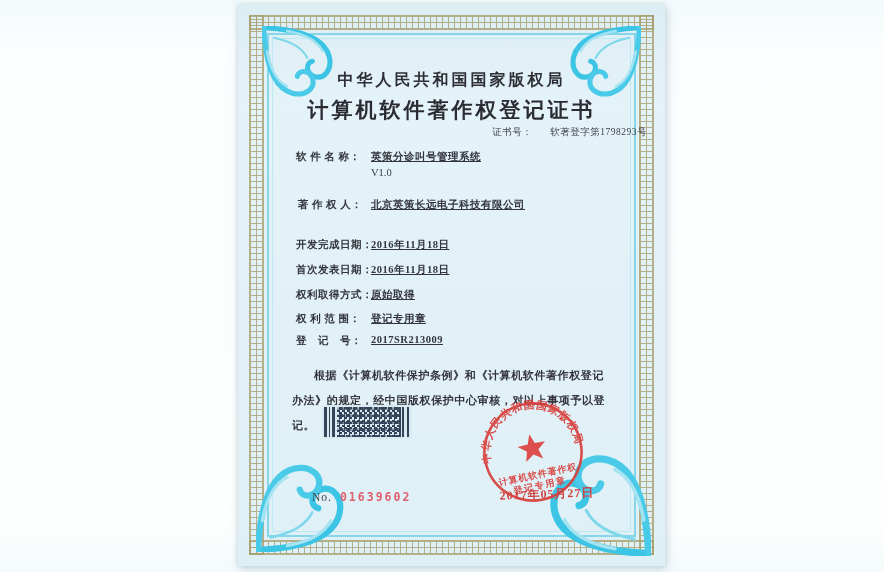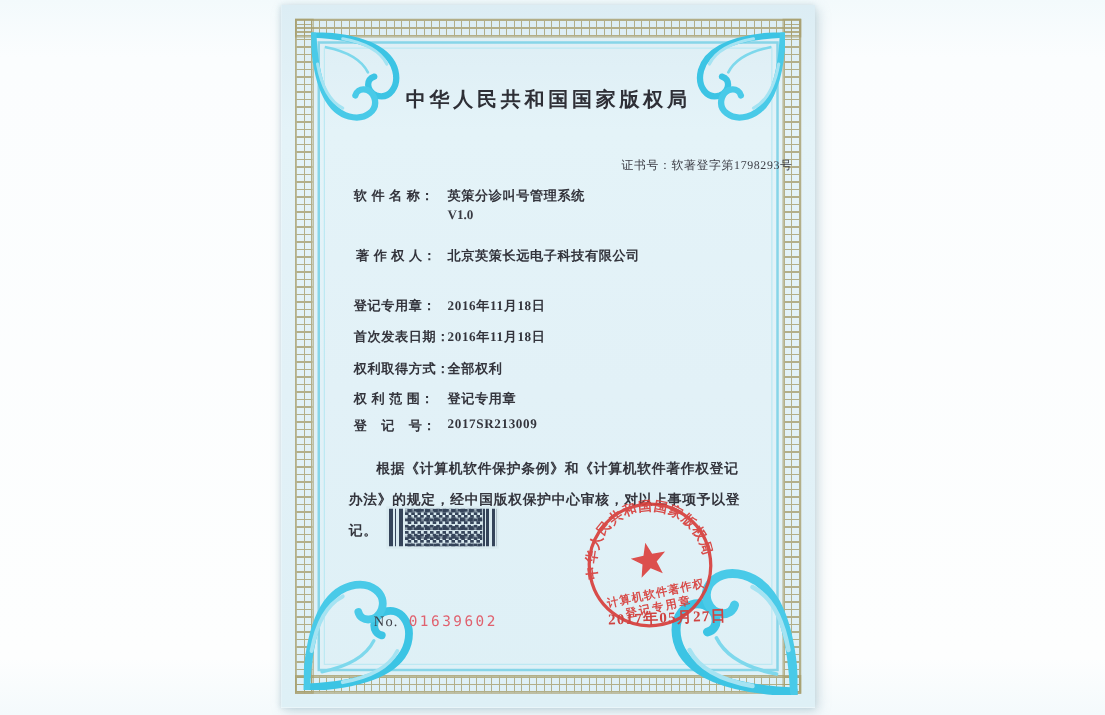--- a/index.html
+++ b/index.html
@@ -5,21 +5,21 @@
 <style>
   html,body{margin:0;padding:0;}
   body{
     width:884px;height:572px;position:relative;overflow:hidden;
     background:linear-gradient(180deg,#f3fafc 0%,#fbfdfe 8%,#fdfefe 92%,#f4fafc 100%);
     font-family:"Liberation Serif","DejaVu Serif",serif;
     color:#393a42;
   }
   
   .paper{
-    position:absolute;left:225px;top:4px;width:427px;height:562px;
+    position:absolute;left:238px;top:4px;width:427px;height:562px;
     background:linear-gradient(180deg,#dcedf4 0%,#e4f3f8 18%,#e2f1f7 55%,#def0f6 100%);
     box-shadow:2px 3px 9px rgba(110,150,165,.35), -1px 0 4px rgba(110,150,165,.2);
   }
   
   .gk{position:absolute;border:1px solid #a89f6e;opacity:.8;
       background-image:
         repeating-linear-gradient(90deg,#a89f6e 0 1px,rgba(0,0,0,0) 1px 6px),
         repeating-linear-gradient(0deg,#a89f6e 0 1px,rgba(0,0,0,0) 1px 6px);}
   .gk-top{left:11px;right:11px;top:11px;height:13px;}
   .gk-bottom{left:11px;right:11px;bottom:11px;height:13px;}
@@ -33,25 +33,25 @@
   .fl-tl{left:24px;top:22px;width:84px;height:84px;}
   .fl-tr{right:24px;top:22px;width:84px;height:84px;transform:scaleX(-1);}
   .fl-bl{left:18px;bottom:14px;width:104px;height:104px;transform:scaleY(-1);}
   .fl-br{right:14px;bottom:10px;width:120px;height:120px;transform:scale(-1,-1);}
   
   .authority{position:absolute;left:0;right:0;top:66px;text-align:center;
     font-size:16px;font-weight:bold;letter-spacing:3px;color:#2e2f36;}
   .cert-title{position:absolute;left:0;right:0;top:92px;text-align:center;
     font-size:21px;font-weight:bold;letter-spacing:3px;color:#2b2c33;}
   .cert-no{position:absolute;right:18px;top:122px;font-size:9.5px;color:#3c3d45;letter-spacing:.5px;}
-  .cert-no .lab{margin-right:0;}
+  .cert-no .lab{margin-right:18px;}
   .row{position:absolute;left:58px;font-size:10.5px;font-weight:bold;color:#33343c;white-space:nowrap;}
   .row .lbl{display:inline-block;min-width:68px;letter-spacing:.5px;}
-  .row .val{position:absolute;left:75px;top:0;font-weight:bold;letter-spacing:.5px;white-space:nowrap;}
-  .r0{top:146px;} .r0b{top:163px;left:133px;font-size:10.5px;font-weight:bold;position:absolute;}
+  .row .val{position:absolute;left:75px;top:0;font-weight:bold;letter-spacing:.5px;white-space:nowrap;text-decoration:underline;}
+  .r0{top:146px;} .r0b{top:163px;left:133px;font-size:10.5px;font-weight:normal;position:absolute;}
   .r1{top:194px;text-align:center;} .r2{top:234px;} .r3{top:259px;text-align:right;} .r4{top:284px;text-align:center;} .r5{top:308px;} .r6{top:330px;}
   .statement{position:absolute;left:54px;top:359px;width:322px;
     font-size:11px;line-height:25px;text-indent:2em;letter-spacing:.6px;
     font-weight:bold;color:#33343c;}
   
   .barcode{position:absolute;left:86px;top:403px;width:86px;height:30px;display:flex;
     background:#d9eaf0;box-shadow:0 0 0 2px #d9eaf0;}
   .bc-left{width:13px;background:repeating-linear-gradient(90deg,#35445a 0 3px,#d9eaf0 3px 5px,#35445a 5px 6px,#d9eaf0 6px 8px);}
   .bc-mid{flex:1;background:
       repeating-conic-gradient(#35445a 0% 25%,rgba(0,0,0,0) 25% 50%) 0 0/5px 5px,
@@ -59,21 +59,21 @@
     background-color:#d9eaf0;}
   .bc-right{width:11px;background:repeating-linear-gradient(90deg,#35445a 0 2px,#d9eaf0 2px 3px,#35445a 3px 5px,#d9eaf0 5px 8px);}
   
   .stamp{position:absolute;left:243px;top:396px;width:104px;height:104px;
     transform:rotate(-12deg);opacity:.93;}
   .stamp-date{position:absolute;left:239px;top:482px;width:140px;text-align:center;
     font-size:12px;font-weight:bold;color:#cf4341;letter-spacing:1px;transform:rotate(-2deg);}
   
   .serial{position:absolute;left:74px;top:486px;font-size:11.5px;letter-spacing:1px;}
   .serial .pfx{color:#3f4048;font-weight:normal;margin-right:8px;}
-  .serial .num{color:#e0616e;font-family:"DejaVu Sans Mono","Liberation Mono",monospace;letter-spacing:2px;}
+  .serial .num{color:#e0616e;font-family:"DejaVu Sans Mono","Liberation Mono",monospace;letter-spacing:2px;font-weight:bold;}
 </style>
 </head>
 <body>
 
 <svg width="0" height="0" style="position:absolute">
   <defs>
     <g id="flourish" fill="none" stroke-linecap="round">
       <path d="M2,2 C46,4 74,14 80,36 C84,52 74,64 62,60 C52,56 52,44 60,42" stroke="#3cc4e4" stroke-width="6"></path>
       <path d="M2,2 C4,46 14,74 36,80 C52,84 64,74 60,62 C56,52 44,52 42,60" stroke="#49cae8" stroke-width="6"></path>
       <path d="M30,6 C52,10 66,18 72,30" stroke="#a5e3f2" stroke-width="3"></path>
@@ -99,48 +99,49 @@
       <use href="#flourish"></use>
     </svg>
   <svg class="fl fl-bl" viewBox="0 0 100 100">
       <use href="#flourish"></use>
     </svg>
   <svg class="fl fl-br" viewBox="0 0 100 100">
       <use href="#flourish"></use>
     </svg>
 
   <div class="authority">中华人民共和国国家版权局</div>
+  <div class="cert-title">计算机软件著作权登记证书</div>
   <div class="cert-no">
     <span class="lab">证书号：</span><span>软著登字第1798293号</span>
   </div>
 
   <div class="row r0">
     <span class="lbl">软 件 名 称：</span>
     <span class="val">英策分诊叫号管理系统</span>
   </div>
   <div class="r0b">V1.0</div>
 
   <div class="row r1">
     <span class="lbl">著 作 权 人：</span>
     <span class="val">北京英策长远电子科技有限公司</span>
   </div>
 
   <div class="row r2">
-    <span class="lbl">登记专用章：</span>
+    <span class="lbl">开发完成日期：</span>
     <span class="val">2016年11月18日</span>
   </div>
 
   <div class="row r3">
     <span class="lbl">首次发表日期：</span>
     <span class="val">2016年11月18日</span>
   </div>
 
   <div class="row r4">
     <span class="lbl">权利取得方式：</span>
-    <span class="val">全部权利</span>
+    <span class="val">原始取得</span>
   </div>
 
   <div class="row r5">
     <span class="lbl">权 利 范 围：</span>
     <span class="val">登记专用章</span>
   </div>
 
   <div class="row r6">
     <span class="lbl">登　记　号：</span>
     <span class="val">2017SR213009</span>

